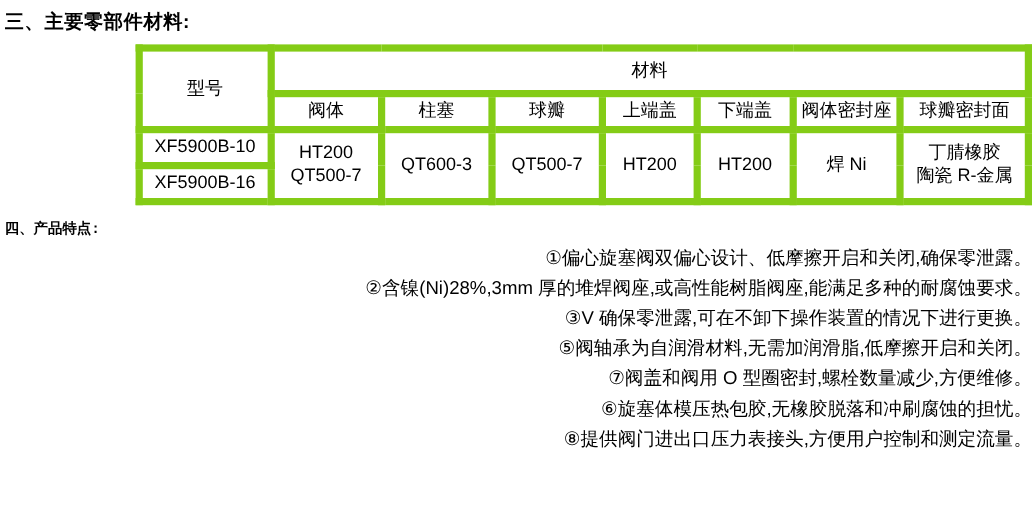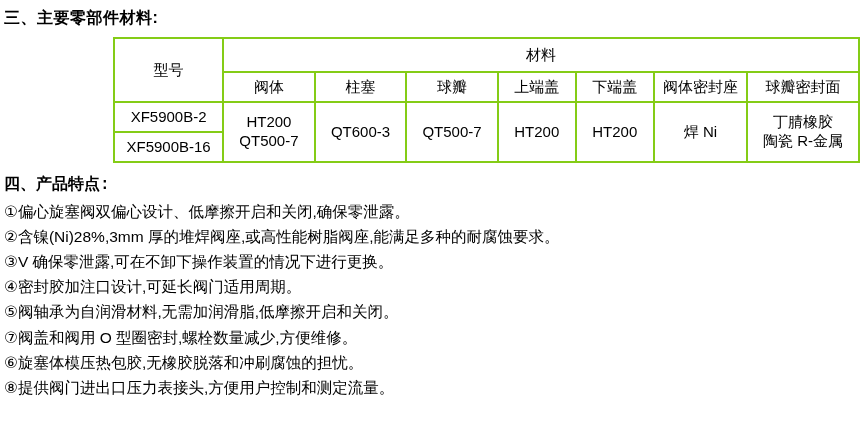--- a/index.html
+++ b/index.html
@@ -29,21 +29,21 @@
   }
   .table-wrap {
     margin: 0 0 0 113px;
   }
   table.material-table {
     border-collapse: collapse;
     table-layout: fixed;
   }
   table.material-table td,
   table.material-table th {
-    border: 2px solid #84cc16;
+    border: 6px solid #84cc16;
     text-align: center;
     vertical-align: middle;
     font-size: 15px;
     font-weight: normal;
     padding: 2px 3px;
     line-height: 1.25;
   }
   .model-head {
     width: 112px;
     font-size: 16px;
@@ -65,34 +65,35 @@
 
   .row-model {
     height: 30px;
     font-size: 15px;
   }
   .two-line {
     line-height: 1.35;
   }
 
   .features-heading {
-    font-size: 16px;
+    font-size: 12px;
     font-weight: bold;
     margin: 11px 0 4px 4px;
     font-family: Liberation Mono, monospace;
   }
   ol.features {
     list-style: none;
     margin: 0;
     padding: 0 0 0 4px;
   }
   ol.features li {
     font-size: 15.5px;
     line-height: 1.62;
     white-space: nowrap;
+    text-align: right;
   }
 </style>
 </head>
 <body>
 
 <div class="page">
 
   <div class="section-heading">三、主要零部件材料:</div>
 
   <div class="table-wrap">
@@ -106,21 +107,21 @@
           <td class="col-valve-body">阀体</td>
           <td class="col-plunger">柱塞</td>
           <td class="col-ball">球瓣</td>
           <td class="col-upper">上端盖</td>
           <td class="col-lower">下端盖</td>
           <td class="col-seat">阀体密封座</td>
           <td class="col-seal-face">球瓣密封面</td>
         </tr>
 
         <tr class="row-model">
-          <td>XF5900B-2</td>
+          <td>XF5900B-10</td>
           <td class="two-line" rowspan="2">
             <div>HT200</div>
             <div>QT500-7</div>
           </td>
           <td rowspan="2">QT600-3</td>
           <td rowspan="2">QT500-7</td>
           <td rowspan="2">HT200</td>
           <td rowspan="2">HT200</td>
           <td rowspan="2">焊 Ni</td>
           <td class="two-line" rowspan="2">
@@ -134,20 +135,19 @@
       </tbody>
     </table>
   </div>
 
   <div class="features-heading">四、产品特点:</div>
 
   <ol class="features">
     <li>①偏心旋塞阀双偏心设计、低摩擦开启和关闭,确保零泄露。</li>
     <li>②含镍(Ni)28%,3mm 厚的堆焊阀座,或高性能树脂阀座,能满足多种的耐腐蚀要求。</li>
     <li>③V 确保零泄露,可在不卸下操作装置的情况下进行更换。</li>
-    <li>④密封胶加注口设计,可延长阀门适用周期。</li>
     <li>⑤阀轴承为自润滑材料,无需加润滑脂,低摩擦开启和关闭。</li>
     <li>⑦阀盖和阀用 O 型圈密封,螺栓数量减少,方便维修。</li>
     <li>⑥旋塞体模压热包胶,无橡胶脱落和冲刷腐蚀的担忧。</li>
     <li>⑧提供阀门进出口压力表接头,方便用户控制和测定流量。</li>
   </ol>
 
 </div>
 
 </body></html>

